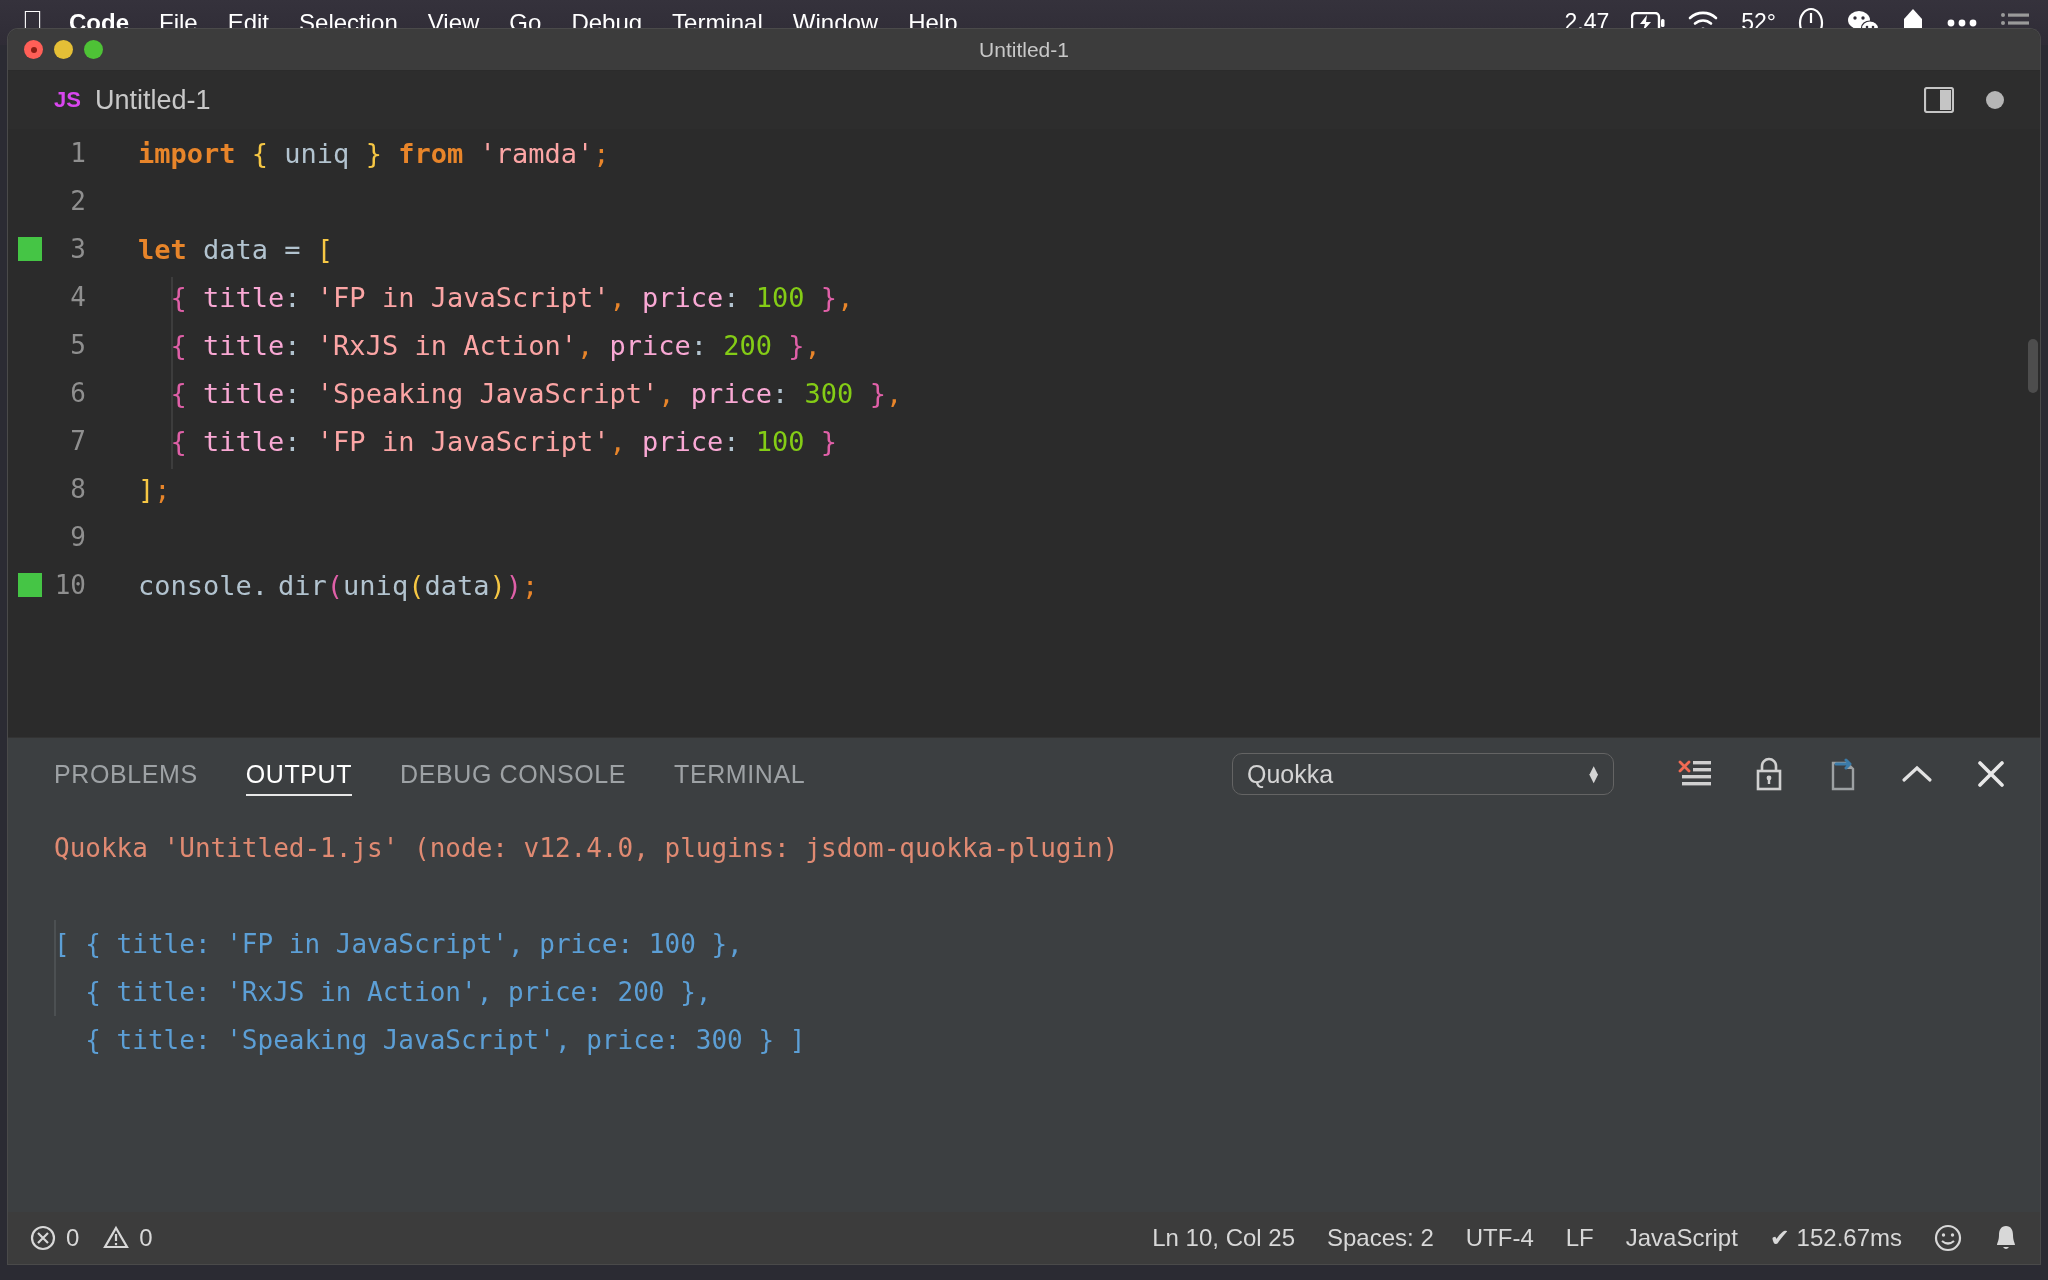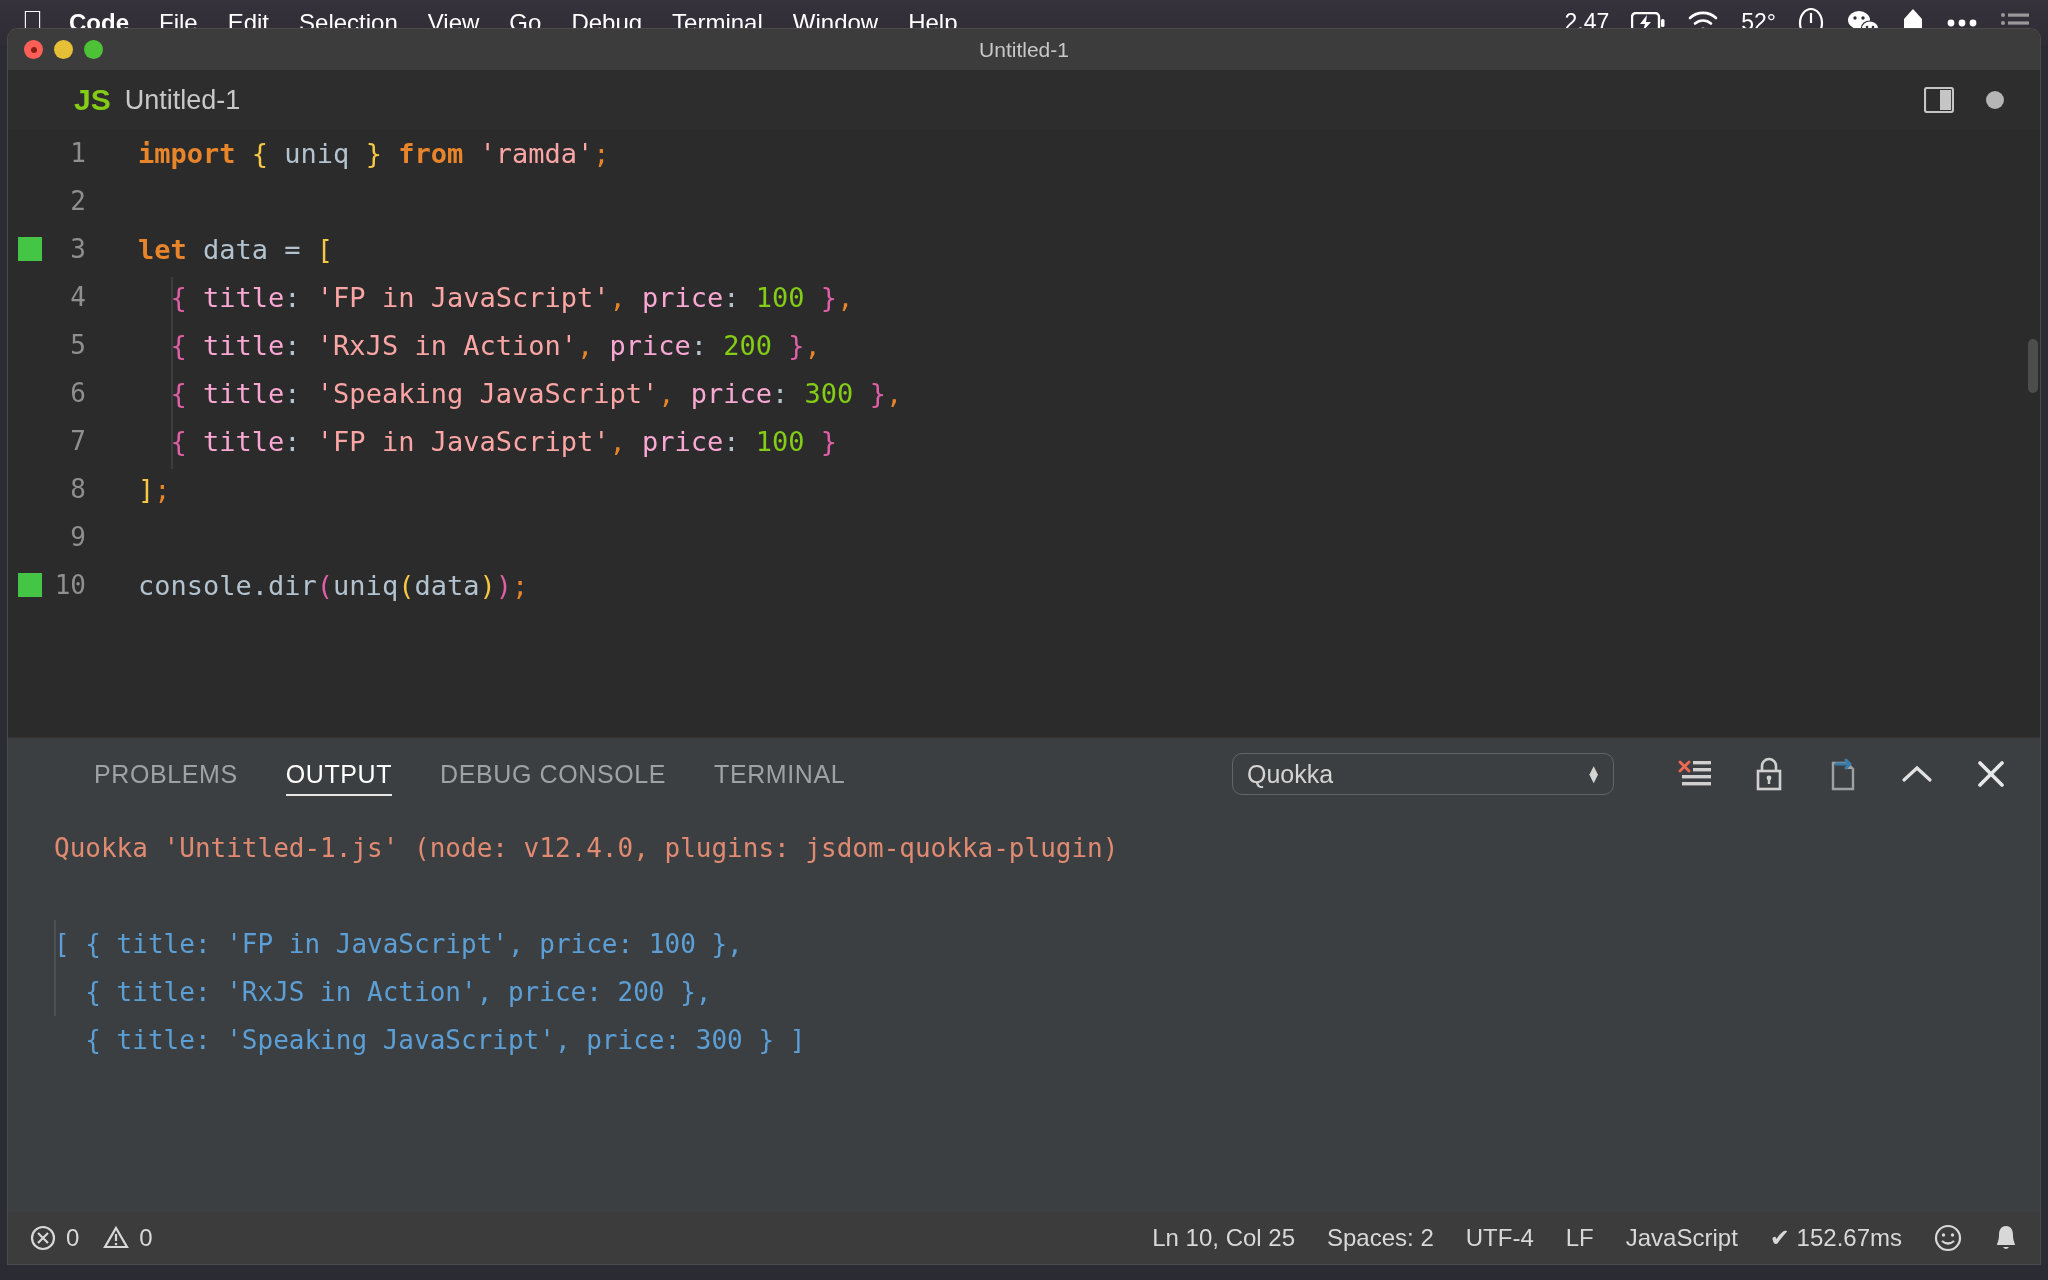--- a/index.html
+++ b/index.html
@@ -58,21 +58,21 @@
 
   
   #tabbar {
     height: 58px; background: #2d2d2d;
     display: flex; align-items: center; position: relative;
   }
   #tab {
     display: flex; align-items: center; height: 58px;
     padding: 0 20px 0 46px; background: #2d2d2d;
   }
-  #tab .jsicon { color: #84cc16; font-weight: bold; font-size: 30px; margin-right: 14px; margin-left: 20px;}
+  #tab .jsicon { color: #d946ef; font-weight: bold; font-size: 22px; margin-right: 14px;}
   #tab .tabname { color: #c8c8c8; font-size: 27px; }
   #tabactions { margin-left: auto; display: flex; align-items: center; gap: 32px; padding-right: 36px; }
   .dirtydot { width: 18px; height: 18px; border-radius: 50%; background: #b5b5b5; }
 
   
   #editor {
     position: relative;
     height: 608px;
     background: #2b2b2b;
     overflow: hidden;
@@ -99,40 +99,39 @@
   
   .t-kw   { color: #e8852a; font-weight: bold; }
   .t-var  { color: #b2c3cf; }
   .t-op   { color: #b2c3cf; }
   .t-brace{ color: #f6c744; }
   .t-obrace{ color: #e060a8; }
   .t-str  { color: #fca5a5; }
   .t-prop { color: #f9a8d4; }
   .t-num  { color: #84cc16; }
   .t-punc { color: #e8852a; }
-  .t-fn   { color: #b2c3cf; }
+  .t-fn   { color: #b2c3cf; margin-left: 10px; }
   .t-paren{ color: #e060a8; }
   .t-semi { color: #e8852a; }
 
   #editor-scrollbar {
     position: absolute; right: 2px; top: 210px; width: 10px; height: 54px;
     background: #4d4d4d; border-radius: 5px;
   }
 
   
   #panel {
     background: #3c3f41;
     height: 478px;
     border-top: 1px solid #333;
     position: relative;
   }
   #paneltabs {
     height: 72px; display: flex; align-items: center; padding-left: 46px;
     position: relative;
-    margin-left: 40px;
   }
   .ptab {
     color: #9ea2a5; font-size: 25px; letter-spacing: 0.6px;
     margin-right: 48px; height: 72px; display:flex; align-items:center;
     position: relative;
   }
   .ptab.active { color: #ffffff; }
   .ptab.active::after {
     content:""; position:absolute; left:0; right:0; bottom: 14px; height: 2px; background:#e7e7e7;
   }

